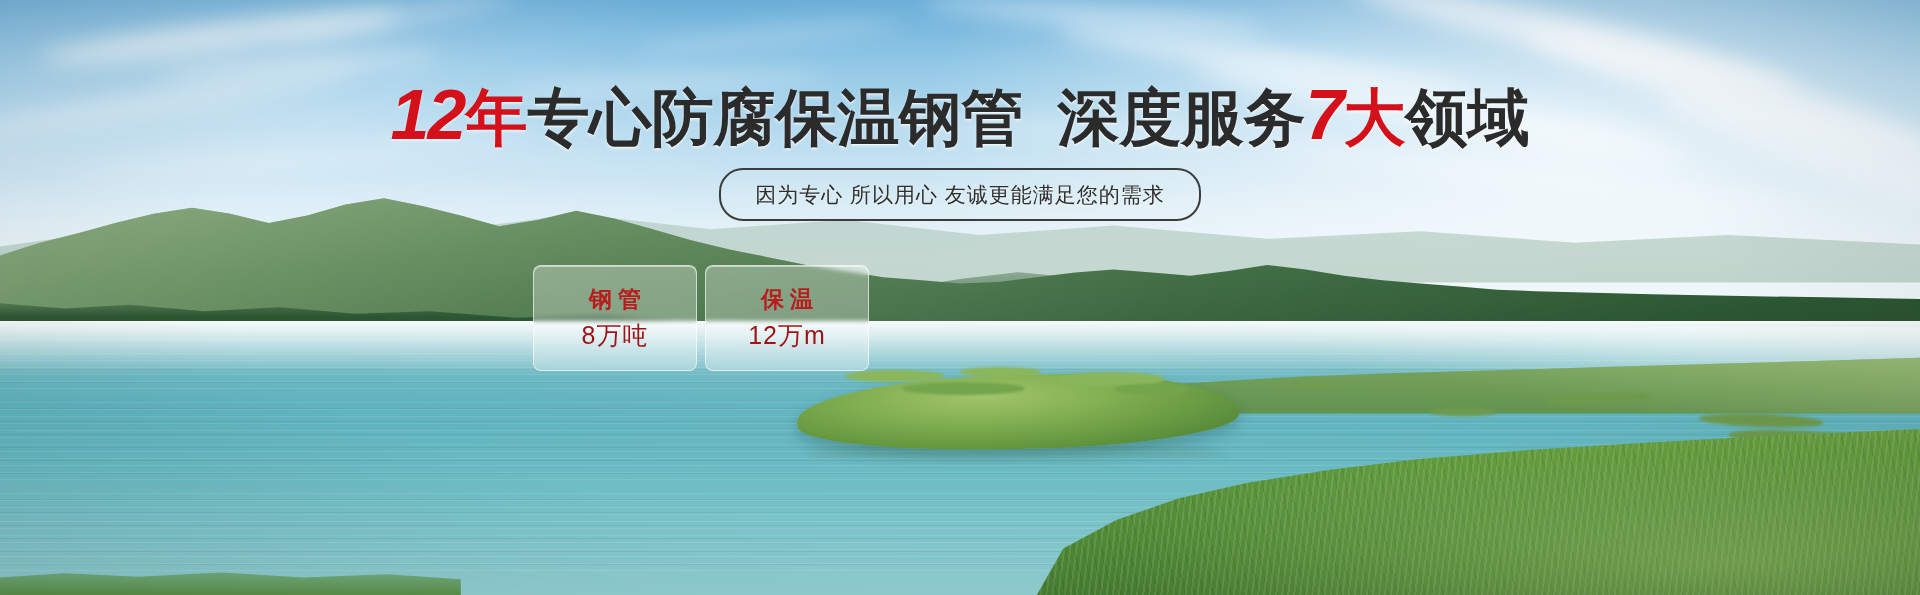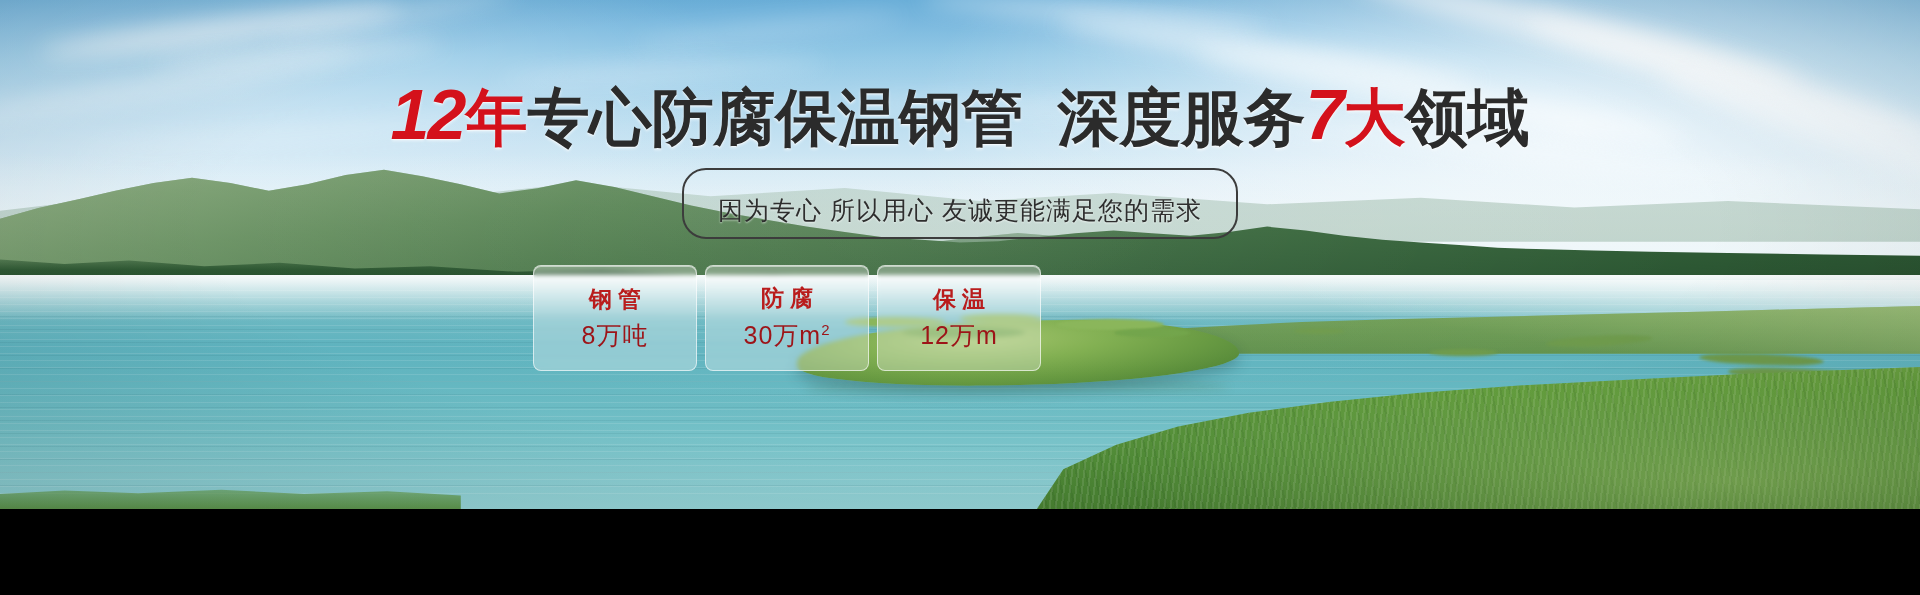--- a/index.html
+++ b/index.html
@@ -2,21 +2,21 @@
 <html><head>
 <meta charset="utf-8">
 <title>Banner</title>
 <style>
   html,body{margin:0;padding:0;background:#000;}
   *{box-sizing:border-box;}
 
   .banner{
     position:relative;
     width:1920px;
-    height:509px;
+    height:595px;
     overflow:hidden;
     font-family:"Liberation Sans","DejaVu Sans",sans-serif;
     background:#cfe6f2;
   }
 
   
   .scene{position:absolute;inset:0;overflow:hidden;}
 
   
   .sky{
@@ -292,22 +292,22 @@
   }
   .headline .hl-gap{display:inline-block;width:34px;}
 
   .subtitle-wrap{
     position:absolute;left:0;right:0;top:168px;
     display:flex;justify-content:center;
   }
   .subtitle{
     border:2px solid #3c3c3c;
     border-radius:24px;
-    padding:24px 34px 10px;
-    font-size:25px;
+    padding:11px 34px 10px;
+    font-size:21px;
     color:#2e2e2e;
     letter-spacing:1px;
     white-space:nowrap;
     background:rgba(255,255,255,.05);
     text-shadow:0 1px 2px rgba(255,255,255,.6);
   }
 
   
   .cards{
     position:absolute;left:533px;top:265px;
@@ -420,24 +420,20 @@
       <div class="subtitle">因为专心 所以用心  友诚更能满足您的需求</div>
     </div>
 
     <div class="cards">
 
       <div class="card">
         <div class="card-label">钢管</div>
         <div class="card-value"><span>8万吨</span></div>
       </div>
 
-      <div class="card">
-        <div class="card-label">防腐</div>
-        <div class="card-value"><span>30万m</span><sup>2</sup></div>
-      </div>
 
       <div class="card">
         <div class="card-label">保温</div>
         <div class="card-value"><span>12万m</span></div>
       </div>
 
     </div>
   </div>
 </div>
 

